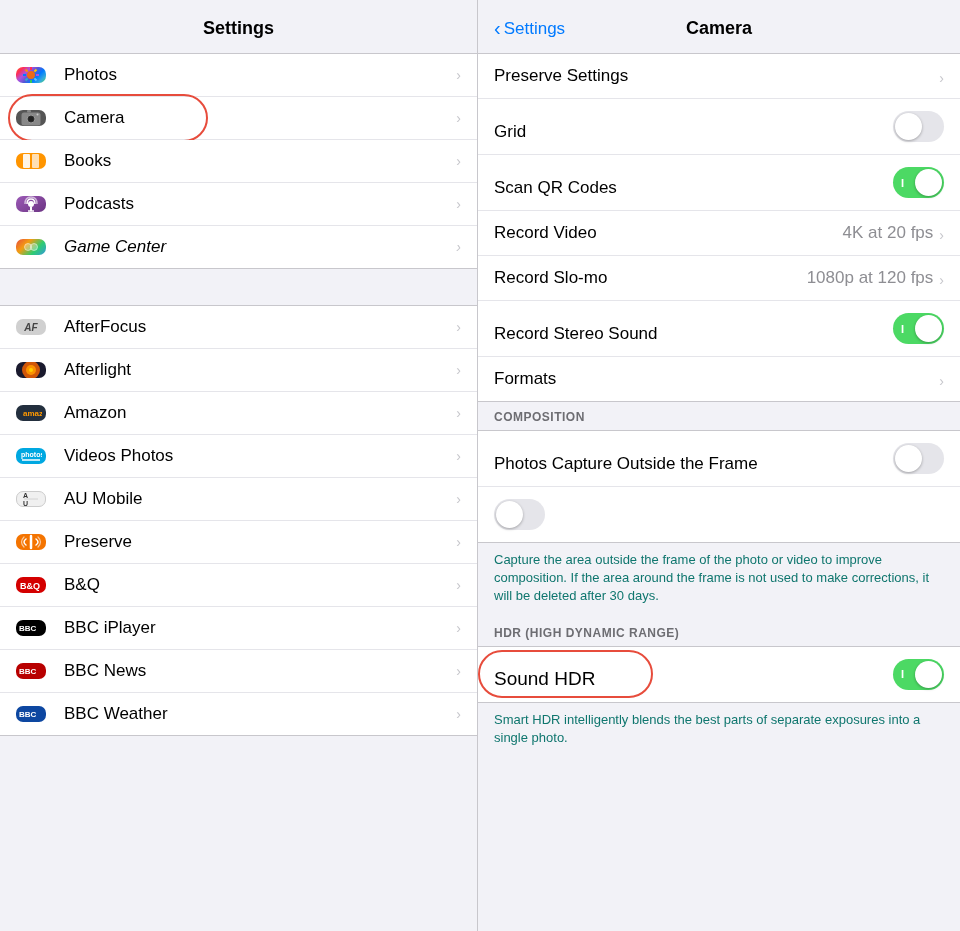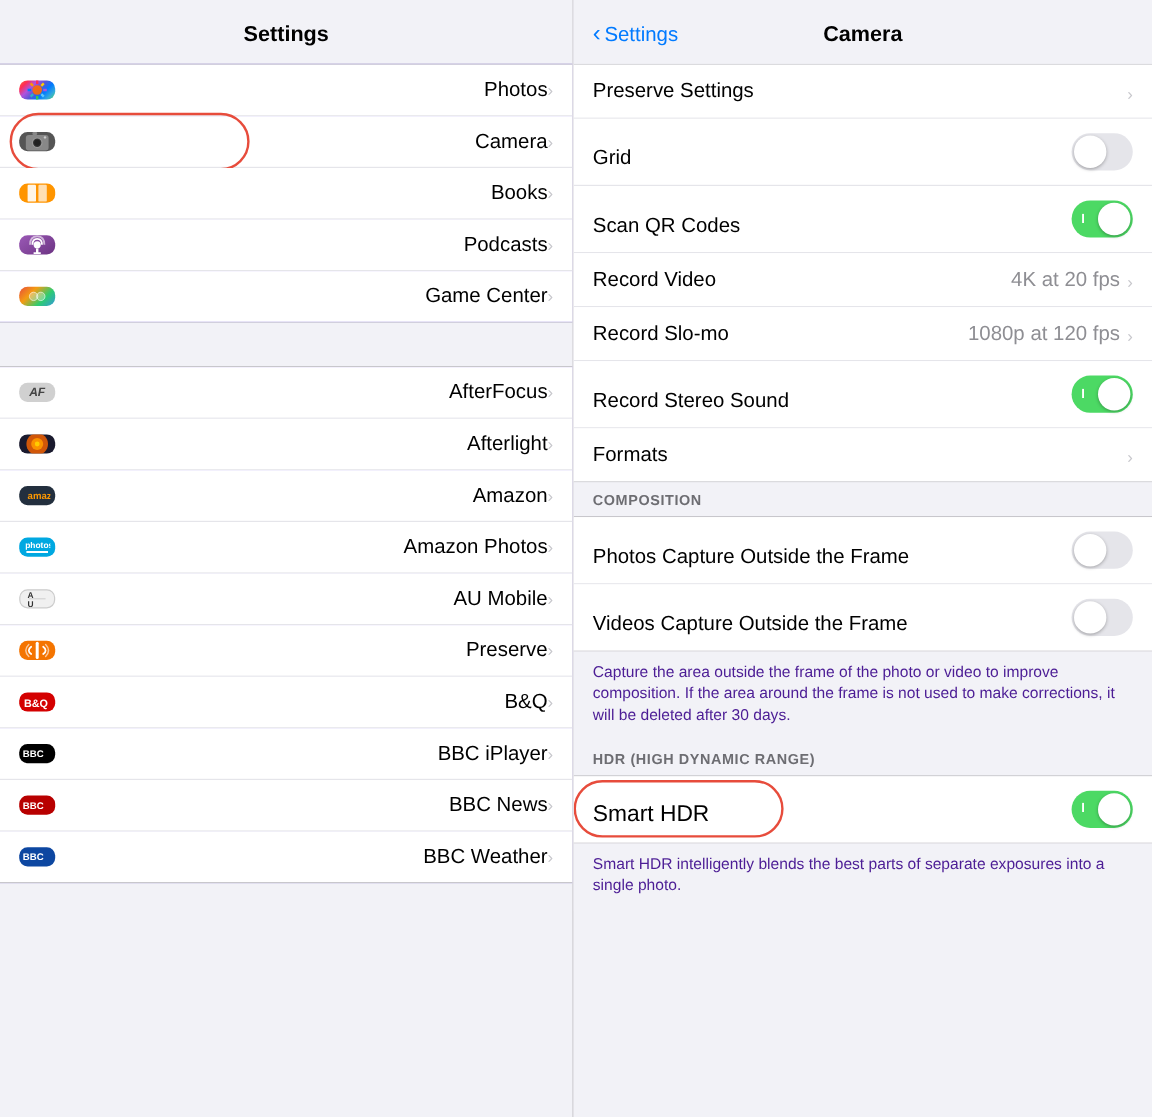--- a/index.html
+++ b/index.html
@@ -26,24 +26,23 @@
     .panel-title {
       text-align: center;
       font-size: 18px;
       font-weight: 600;
       color: #000;
       padding: 18px 16px 14px;
       background: #f2f2f7;
     }
 
     .settings-list {
-      background: #c4b5fd;
+      background: #5eead4;
       border-top: 1px solid #c8c7cc;
       border-bottom: 1px solid #c8c7cc;
-      text-align: right;
     }
 
     .settings-section {
       background: #fff;
       margin-bottom: 0;
     }
 
     .settings-item {
       display: flex;
       align-items: center;
@@ -183,21 +182,21 @@
       color: #6d6d72;
       font-weight: 700;
       letter-spacing: 0.5px;
       padding: 8px 16px 6px;
       text-transform: uppercase;
       background: #f2f2f7;
     }
 
     .section-footer-text {
       font-size: 13px;
-      color: #4c1d95;
+      color: #0f766e;
       padding: 8px 16px 12px;
       line-height: 1.4;
       background: #f2f2f7;
     }
 
     
     .toggle {
       width: 51px;
       height: 31px;
       border-radius: 15.5px;
@@ -325,21 +324,21 @@
             <path d="M6 10 Q6 5 10 5 Q14 5 14 10" stroke="white" stroke-width="1.5" fill="none"></path>
             <path d="M4 10 Q4 3 10 3 Q16 3 16 10" stroke="white" stroke-width="1.5" fill="none" opacity="0.6"></path>
             <line x1="10" y1="13" x2="10" y2="17" stroke="white" stroke-width="2"></line>
             <line x1="7" y1="17" x2="13" y2="17" stroke="white" stroke-width="1.5"></line>
           </svg>
         </div>
         <span class="item-label">Podcasts</span>
         <span class="chevron">›</span>
       </div>
 
-      <div class="settings-item" style="border-bottom:none;">
+      <div class="settings-item" style="border-bottom:none;font-style:italic;">
         <div class="app-icon" style="background:linear-gradient(135deg,#e74c3c,#f39c12,#2ecc71,#3498db);">
           <svg width="16" height="16" viewBox="0 0 16 16" fill="none">
             <circle cx="5" cy="8" r="3.5" fill="rgba(255,255,255,0.3)" stroke="white" stroke-width="0.5"></circle>
             <circle cx="11" cy="8" r="3.5" fill="rgba(255,255,255,0.3)" stroke="white" stroke-width="0.5"></circle>
           </svg>
         </div>
         <span class="item-label">Game Center</span>
         <span class="chevron">›</span>
       </div>
     </div>
@@ -378,21 +377,21 @@
         <span class="chevron">›</span>
       </div>
 
       <div class="settings-item">
         <div class="app-icon" style="background:#00a8e1;">
           <svg width="22" height="18" viewBox="0 0 22 18" fill="none">
             <text x="1" y="10" font-size="7" fill="white" font-weight="bold">photos</text>
             <line x1="2" y1="13" x2="20" y2="13" stroke="white" stroke-width="1.5"></line>
           </svg>
         </div>
-        <span class="item-label">Amazon Photos</span>
+        <span class="item-label">Videos Photos</span>
         <span class="chevron">›</span>
       </div>
 
       <div class="settings-item">
         <div class="app-icon icon-aumobile" style="background:#f0f0f0; border: 1px solid #ccc;">
           <svg width="22" height="18" viewBox="0 0 22 18" fill="none">
             <text x="3" y="8" font-size="7" fill="#333" font-weight="bold">A</text>
             <line x1="4" y1="9" x2="18" y2="9" stroke="#ccc" stroke-width="0.8"></line>
             <text x="3" y="16" font-size="7" fill="#333" font-weight="bold">U</text>
           </svg>
@@ -524,37 +523,36 @@
       <div class="right-section">
 
         <div class="right-item">
           <span class="right-item-label">Photos Capture Outside the Frame</span>
           <div class="toggle off">
             <div class="toggle-knob"></div>
           </div>
         </div>
 
         <div class="right-item" style="border-bottom:none;">
-          <span class="right-item-label">Videos Capture Outside the Frame</span>
           <div class="toggle off">
             <div class="toggle-knob"></div>
           </div>
         </div>
 
       </div>
       <div class="section-footer-text">Capture the area outside the frame of the photo or video to improve composition. If the area around the frame is not used to make corrections, it will be deleted after 30 days.</div>
     </div>
 
     <div>
       <div class="section-header-text">HDR (HIGH DYNAMIC RANGE)</div>
       <div class="right-section">
 
         <div class="right-item" style="border-bottom:none; position:relative;">
           <div class="hdr-circle"></div>
-          <span class="right-item-label" style="font-size:19px;">Smart HDR</span>
+          <span class="right-item-label" style="font-size:19px;">Sound HDR</span>
           <div class="toggle on">
             <span class="toggle-i">I</span>
             <div class="toggle-knob"></div>
           </div>
         </div>
 
       </div>
       <div class="section-footer-text">Smart HDR intelligently blends the best parts of separate exposures into a single photo.</div>
     </div>
 

